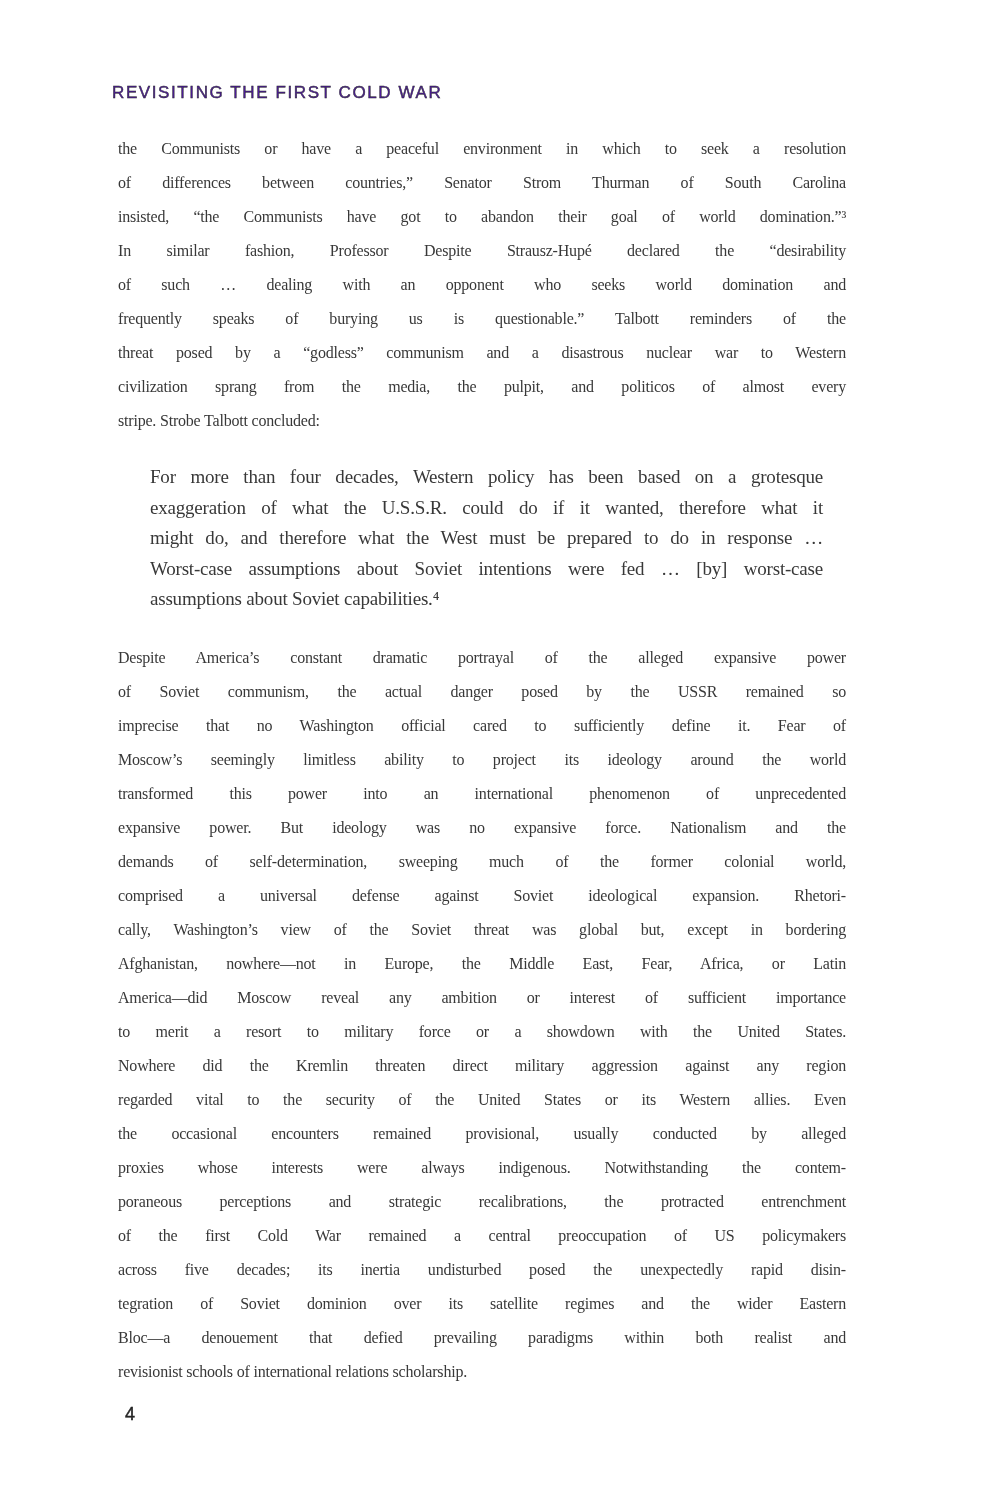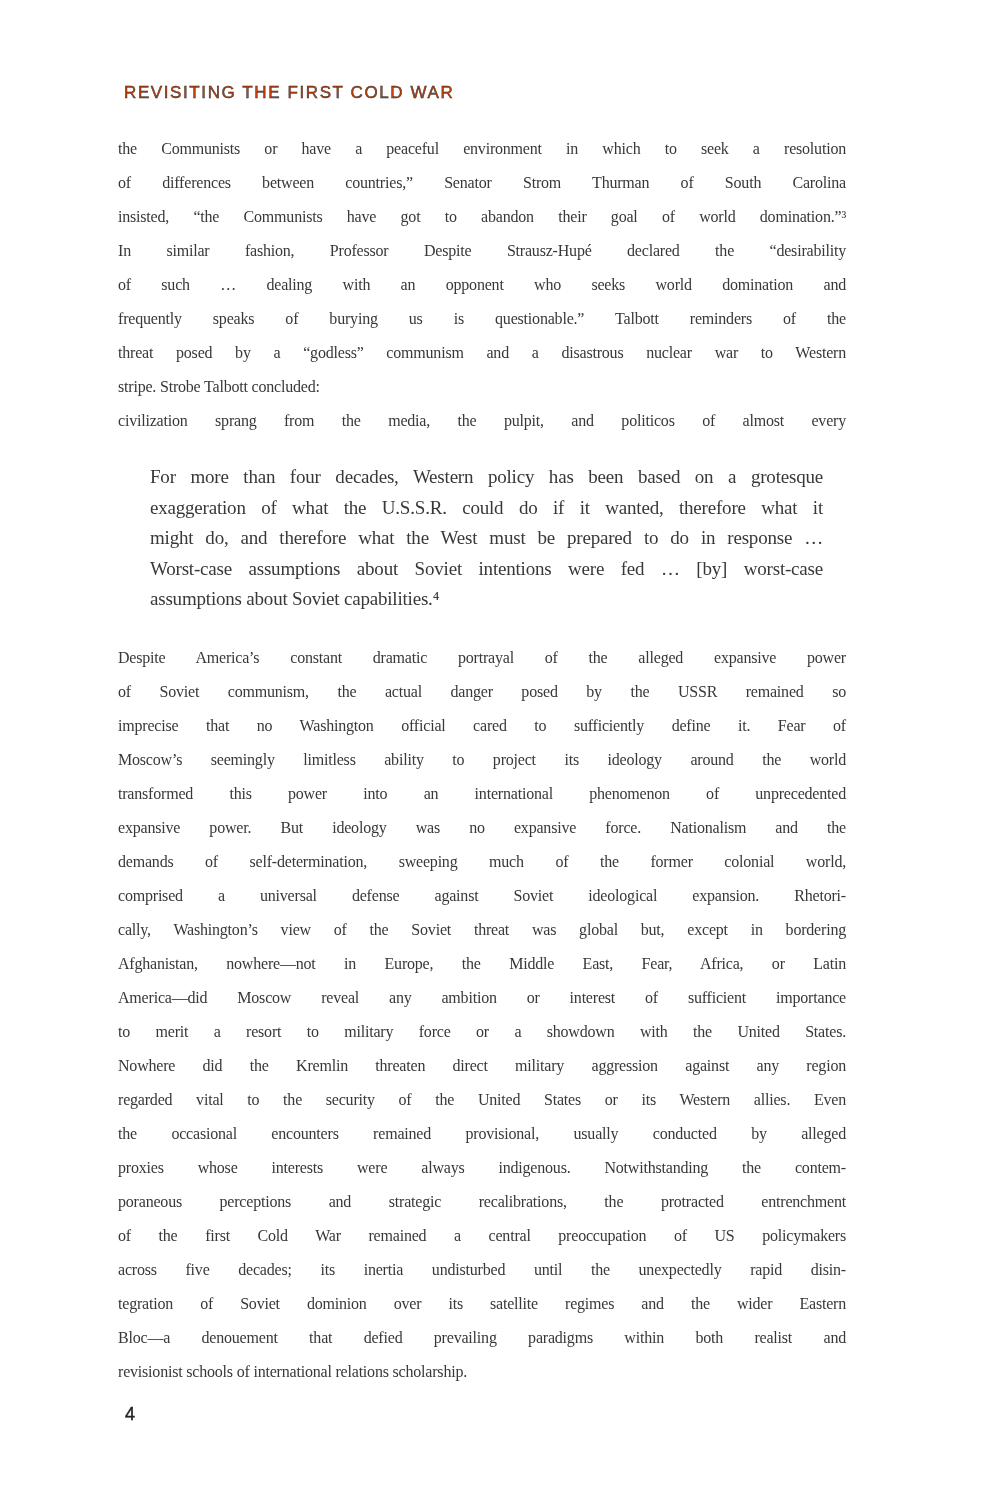--- a/index.html
+++ b/index.html
@@ -9,27 +9,27 @@
     position: relative;
     width: 1000px;
     height: 1500px;
     background: #ffffff;
     font-family: "Liberation Serif", serif;
     color: #383838;
   }
 
   .running-header {
     position: absolute;
-    left: 124px;
+    left: 112px;
     top: 84px;
     font-family: "Liberation Sans", sans-serif;
     font-size: 17px;
     font-weight: 400;
     letter-spacing: 1.6px;
-    color: #c2410c;
+    color: #4c1d95;
     -webkit-text-stroke: 0.45px #262626;
     line-height: 1;
     white-space: nowrap;
   }
 
   .body-para {
     position: absolute;
     left: 118px;
     width: 728px;
     font-size: 16px;
@@ -78,22 +78,22 @@
   <div class="running-header">REVISITING THE FIRST COLD WAR</div>
 
   <div class="body-para para-1">
       <div class="tline">the Communists or have a peaceful environment in which to seek a resolution</div>
       <div class="tline">of differences between countries,” Senator Strom Thurman of South Carolina</div>
       <div class="tline">insisted, “the Communists have got to abandon their goal of world domination.”³</div>
       <div class="tline">In similar fashion, Professor Despite Strausz-Hupé declared the “desirability</div>
       <div class="tline">of such … dealing with an opponent who seeks world domination and</div>
       <div class="tline">frequently speaks of burying us is questionable.” Talbott reminders of the</div>
       <div class="tline">threat posed by a “godless” communism and a disastrous nuclear war to Western</div>
+      <div class="tline">civilization sprang from the media, the pulpit, and politicos of almost every</div>
       <div class="tline tline-last">stripe. Strobe Talbott concluded:</div>
-      <div class="tline">civilization sprang from the media, the pulpit, and politicos of almost every</div>
     </div>
 
   <div class="blockquote">
       <div class="tline">For more than four decades, Western policy has been based on a grotesque</div>
       <div class="tline">exaggeration of what the U.S.S.R. could do if it wanted, therefore what it</div>
       <div class="tline">might do, and therefore what the West must be prepared to do in response …</div>
       <div class="tline">Worst-case assumptions about Soviet intentions were fed … [by] worst-case</div>
       <div class="tline tline-last">assumptions about Soviet capabilities.⁴</div>
     </div>
 
@@ -109,21 +109,21 @@
       <div class="tline">cally, Washington’s view of the Soviet threat was global but, except in bordering</div>
       <div class="tline">Afghanistan, nowhere—not in Europe, the Middle East, Fear, Africa, or Latin</div>
       <div class="tline">America—did Moscow reveal any ambition or interest of sufficient importance</div>
       <div class="tline">to merit a resort to military force or a showdown with the United States.</div>
       <div class="tline">Nowhere did the Kremlin threaten direct military aggression against any region</div>
       <div class="tline">regarded vital to the security of the United States or its Western allies. Even</div>
       <div class="tline">the occasional encounters remained provisional, usually conducted by alleged</div>
       <div class="tline">proxies whose interests were always indigenous. Notwithstanding the contem-</div>
       <div class="tline">poraneous perceptions and strategic recalibrations, the protracted entrenchment</div>
       <div class="tline">of the first Cold War remained a central preoccupation of US policymakers</div>
-      <div class="tline">across five decades; its inertia undisturbed until the unexpectedly rapid disin-</div>
+      <div class="tline">across five decades; its inertia undisturbed posed the unexpectedly rapid disin-</div>
       <div class="tline">tegration of Soviet dominion over its satellite regimes and the wider Eastern</div>
       <div class="tline">Bloc—a denouement that defied prevailing paradigms within both realist and</div>
       <div class="tline tline-last">revisionist schools of international relations scholarship.</div>
     </div>
 
   <div class="page-number">4</div>
 
 </div>
 
 </body></html>

